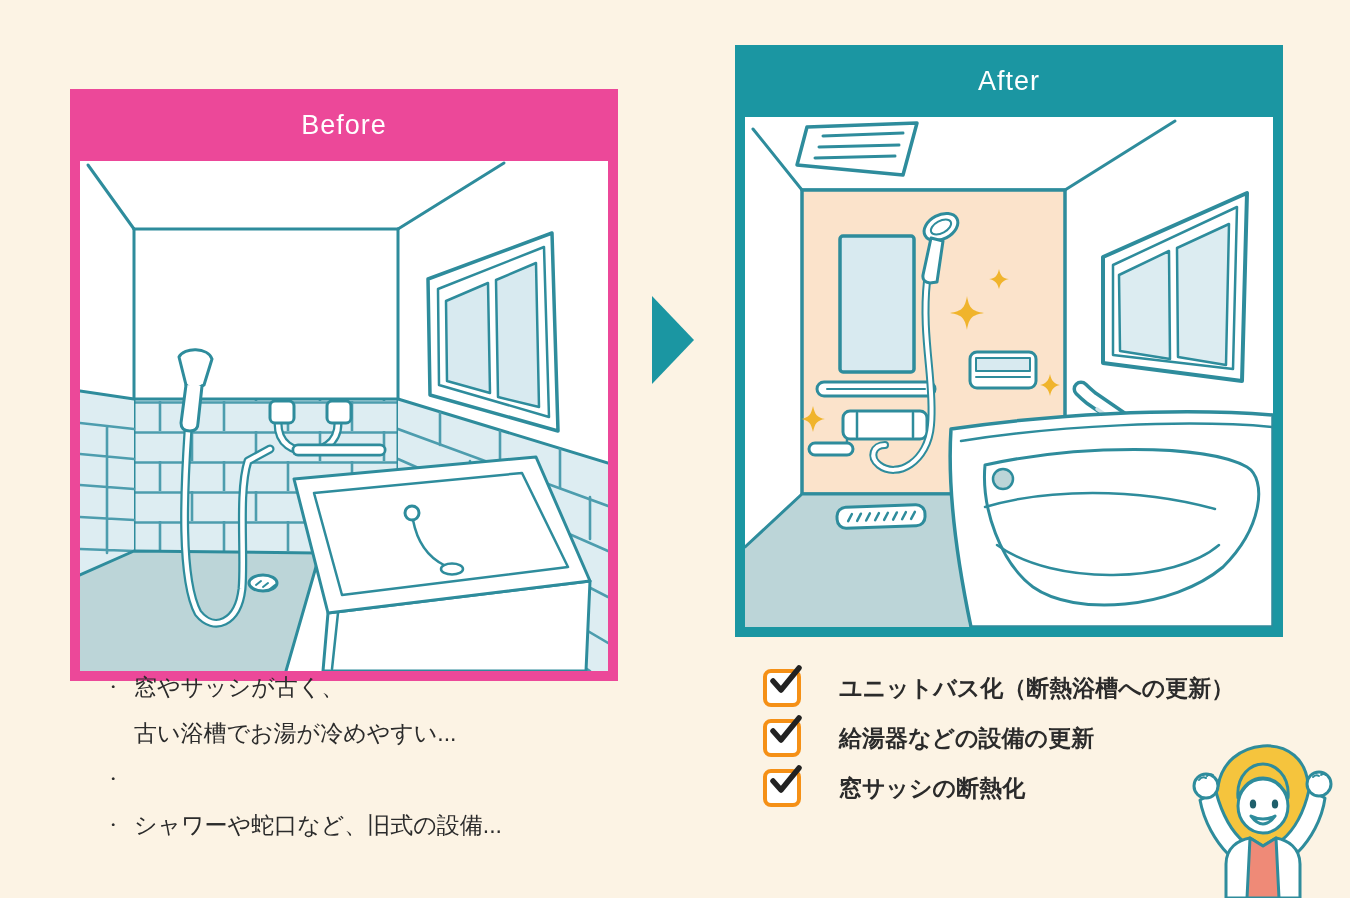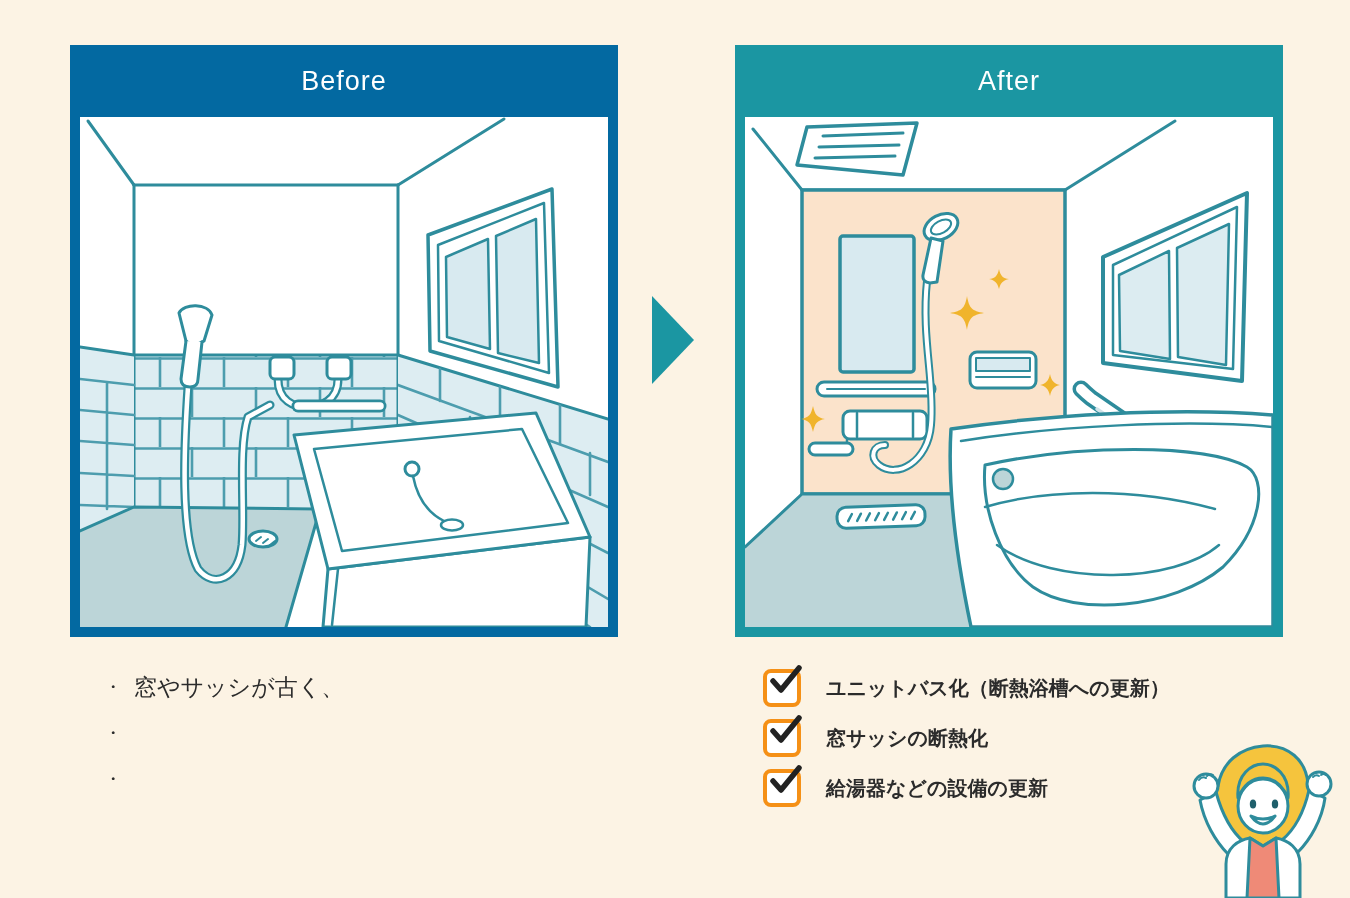--- a/index.html
+++ b/index.html
@@ -3,36 +3,36 @@
 <meta charset="utf-8">
 <style>
   html,body{margin:0;padding:0;}
   body{
     position:relative;width:1350px;height:898px;overflow:hidden;
     background:#fcf3e4;
     font-family:"Liberation Sans",sans-serif;
     color:#2b2b2b;
   }
   .panel{position:absolute;top:45px;width:548px;height:592px;}
-  .panel-before{left:70px;background:#0369a1;}
+  .panel-before{left:70px;background:#ec4899;margin-top:44px;}
   .panel-after{left:735px;background:#1b96a2;}
   .panel-header{height:72px;display:flex;align-items:center;justify-content:center;
     color:#ffffff;font-size:27px;letter-spacing:1px;font-weight:normal;}
   .panel-body{margin:0 10px 10px 10px;width:528px;height:510px;background:#ffffff;overflow:hidden;}
   .arrow-right{position:absolute;left:652px;top:296px;width:0;height:0;
     border-left:42px solid #1b96a2;border-top:44px solid transparent;border-bottom:44px solid transparent;}
   .issues{position:absolute;left:104px;top:664px;font-size:23px;}
   .issue-line{display:flex;align-items:center;height:46px;white-space:nowrap;}
   .issue-bullet{width:30px;font-size:18px;flex:0 0 30px;}
   .issue-bullet.hidden{visibility:hidden;}
   .checklist{position:absolute;left:763px;top:668px;}
   .check-row{display:flex;align-items:center;height:40px;margin-bottom:10px;white-space:nowrap;}
   .checkbox{position:relative;width:30px;height:30px;border:4px solid #f59016;border-radius:8px;background:#fff;flex:0 0 auto;}
   .checkbox svg{position:absolute;left:1px;top:-8px;overflow:visible;}
-  .check-label{margin-left:25px;font-size:20px;font-weight:bold;}
+  .check-label{margin-left:38px;font-size:23px;font-weight:bold;}
   .mascot{position:absolute;left:1182px;top:742px;width:160px;height:156px;}
 </style>
 </head>
 <body>
 
 <div class="panel panel-before">
   <div class="panel-header">
     <span>Before</span>
   </div>
   <div class="panel-body">
@@ -207,51 +207,56 @@
 </div>
 
 <div class="arrow-right"></div>
 
 <div class="issues">
   <div class="issue-line">
     <span class="issue-bullet">・</span>
     <span>窓やサッシが古く、</span>
   </div>
   <div class="issue-line">
+    <span class="issue-bullet hidden">・</span>
+    <span>古い浴槽でお湯が冷めやすい...</span>
+  </div>
+  <div class="issue-line">
     <span class="issue-bullet">・</span>
   </div>
   <div class="issue-line">
     <span class="issue-bullet">・</span>
+    <span>シャワーや蛇口など、旧式の設備...</span>
   </div>
 </div>
 
 <div class="checklist">
   <div class="check-row">
     <span class="checkbox">
       <svg width="34" height="32" viewBox="0 0 34 32">
           <path d="M5,16 L13,25 L31,3" fill="none" stroke="#222222" stroke-width="5.5" stroke-linecap="round" stroke-linejoin="round"></path>
         </svg>
     </span>
     <span class="check-label">ユニットバス化（断熱浴槽への更新）</span>
   </div>
   <div class="check-row">
     <span class="checkbox">
       <svg width="34" height="32" viewBox="0 0 34 32">
           <path d="M5,16 L13,25 L31,3" fill="none" stroke="#222222" stroke-width="5.5" stroke-linecap="round" stroke-linejoin="round"></path>
         </svg>
     </span>
-    <span class="check-label">窓サッシの断熱化</span>
+    <span class="check-label">給湯器などの設備の更新</span>
   </div>
   <div class="check-row">
     <span class="checkbox">
       <svg width="34" height="32" viewBox="0 0 34 32">
           <path d="M5,16 L13,25 L31,3" fill="none" stroke="#222222" stroke-width="5.5" stroke-linecap="round" stroke-linejoin="round"></path>
         </svg>
     </span>
-    <span class="check-label">給湯器などの設備の更新</span>
+    <span class="check-label">窓サッシの断熱化</span>
   </div>
 </div>
 
 <div class="mascot">
   <svg width="160" height="156" viewBox="0 0 160 156">
     <g fill="none" stroke="#2e8c9c" stroke-width="3" stroke-linecap="round" stroke-linejoin="round">
       <path d="M81,4 C106,2 124,18 126,42 C136,46 138,66 128,74 C130,92 118,106 106,104 C100,112 88,116 80,112 C70,118 56,114 52,104 C40,104 30,92 34,78 C24,70 26,50 36,44 C40,20 58,6 81,4 Z" fill="#f5c43d"></path>
       <path d="M46,112 C34,100 22,80 18,58 L34,50 C40,72 50,90 62,100 Z" fill="#ffffff"></path>
       <path d="M116,110 C128,98 140,78 143,56 L127,48 C122,70 112,88 100,98 Z" fill="#ffffff"></path>
       <path d="M44,156 L44,122 C44,106 56,98 68,96 L81,104 L94,96 C106,98 118,106 118,122 L118,156 Z" fill="#ffffff"></path>

